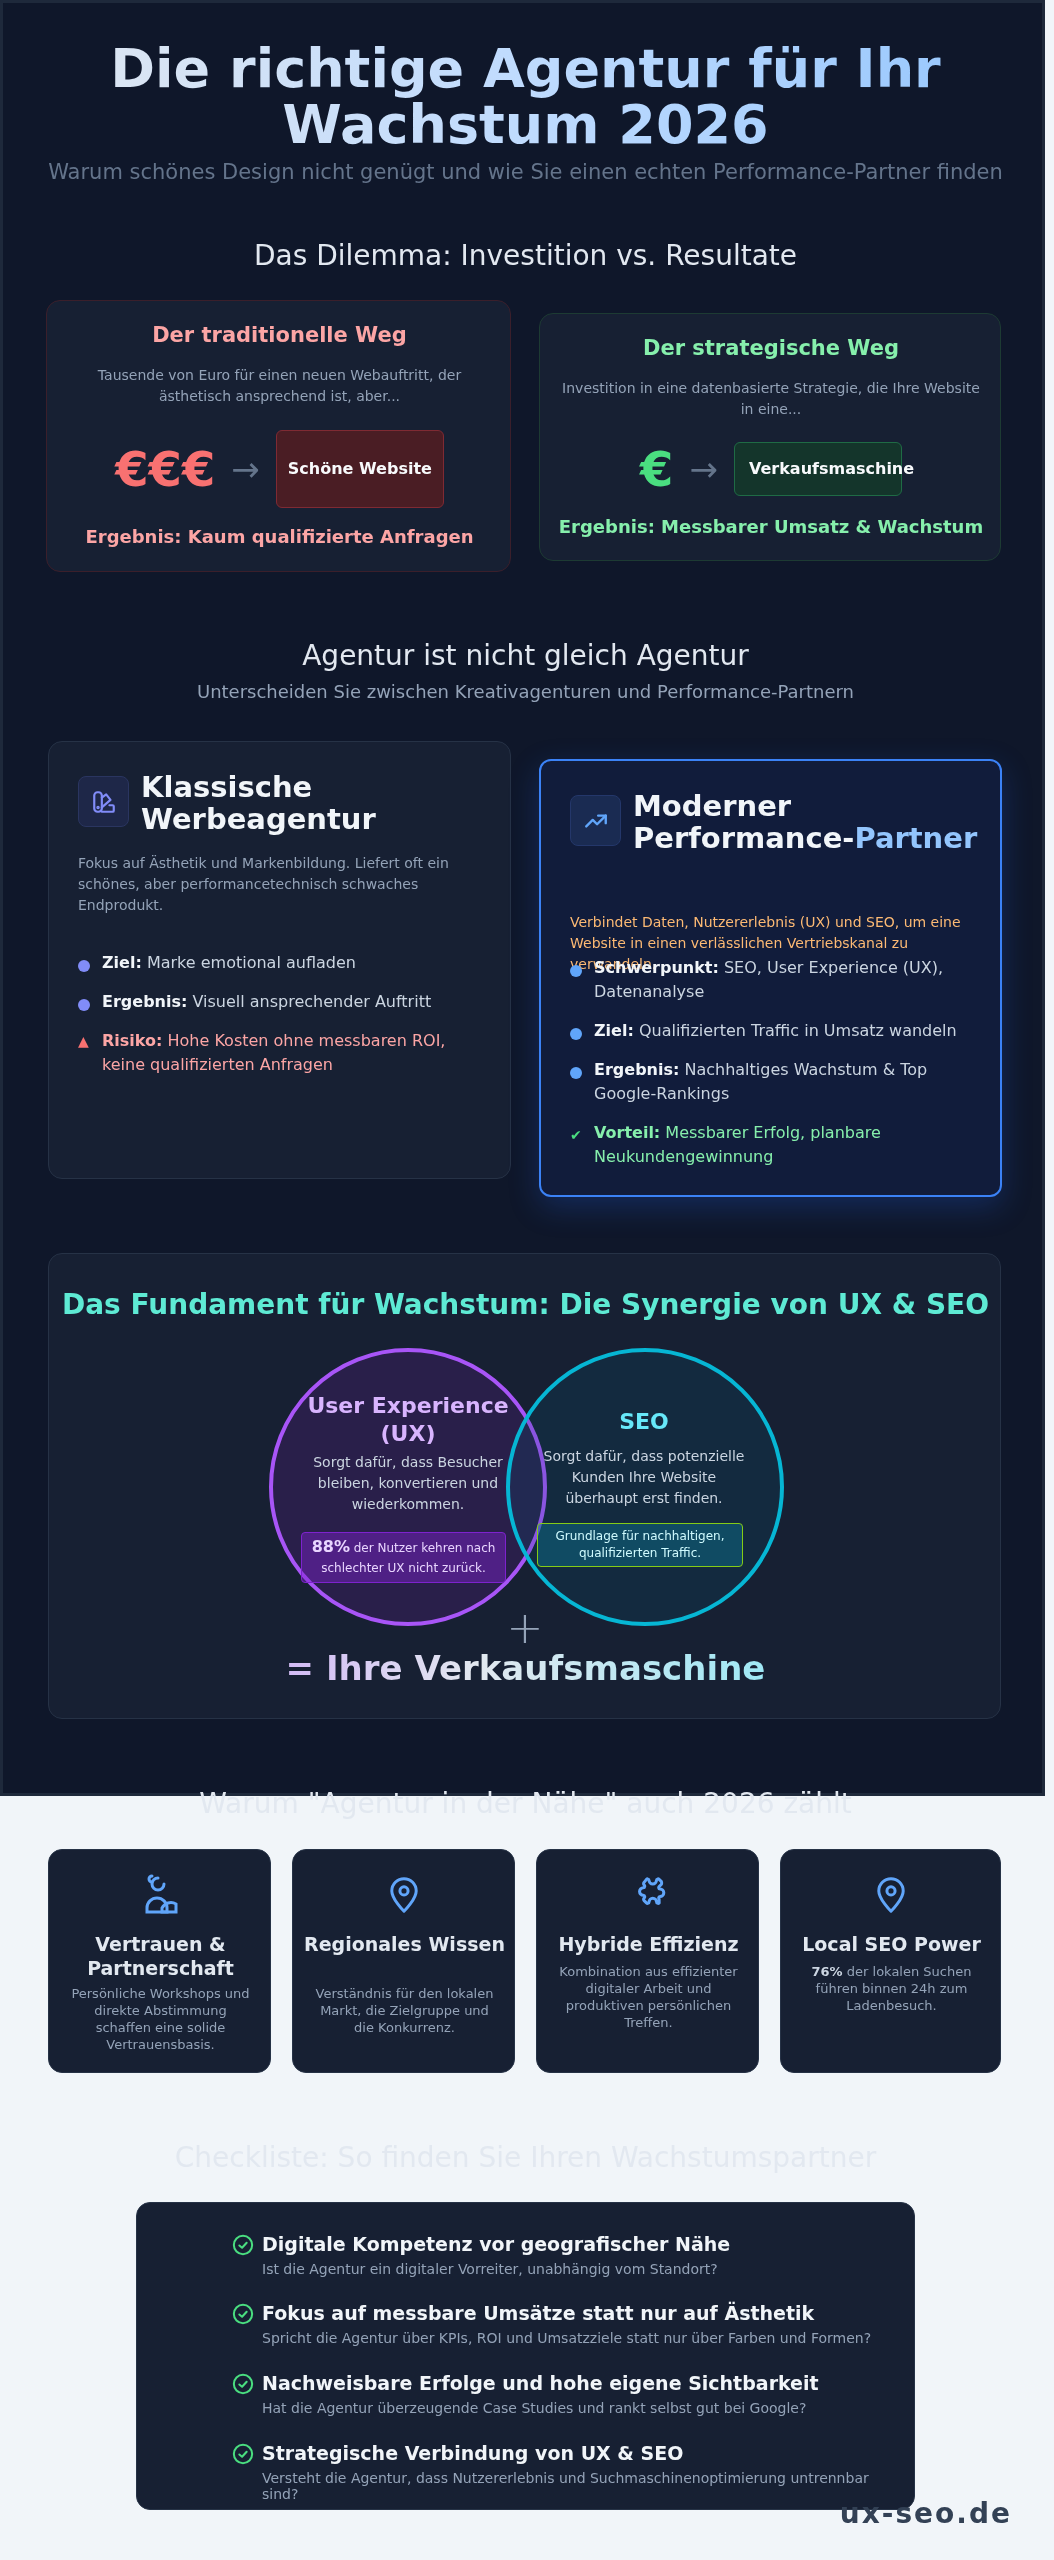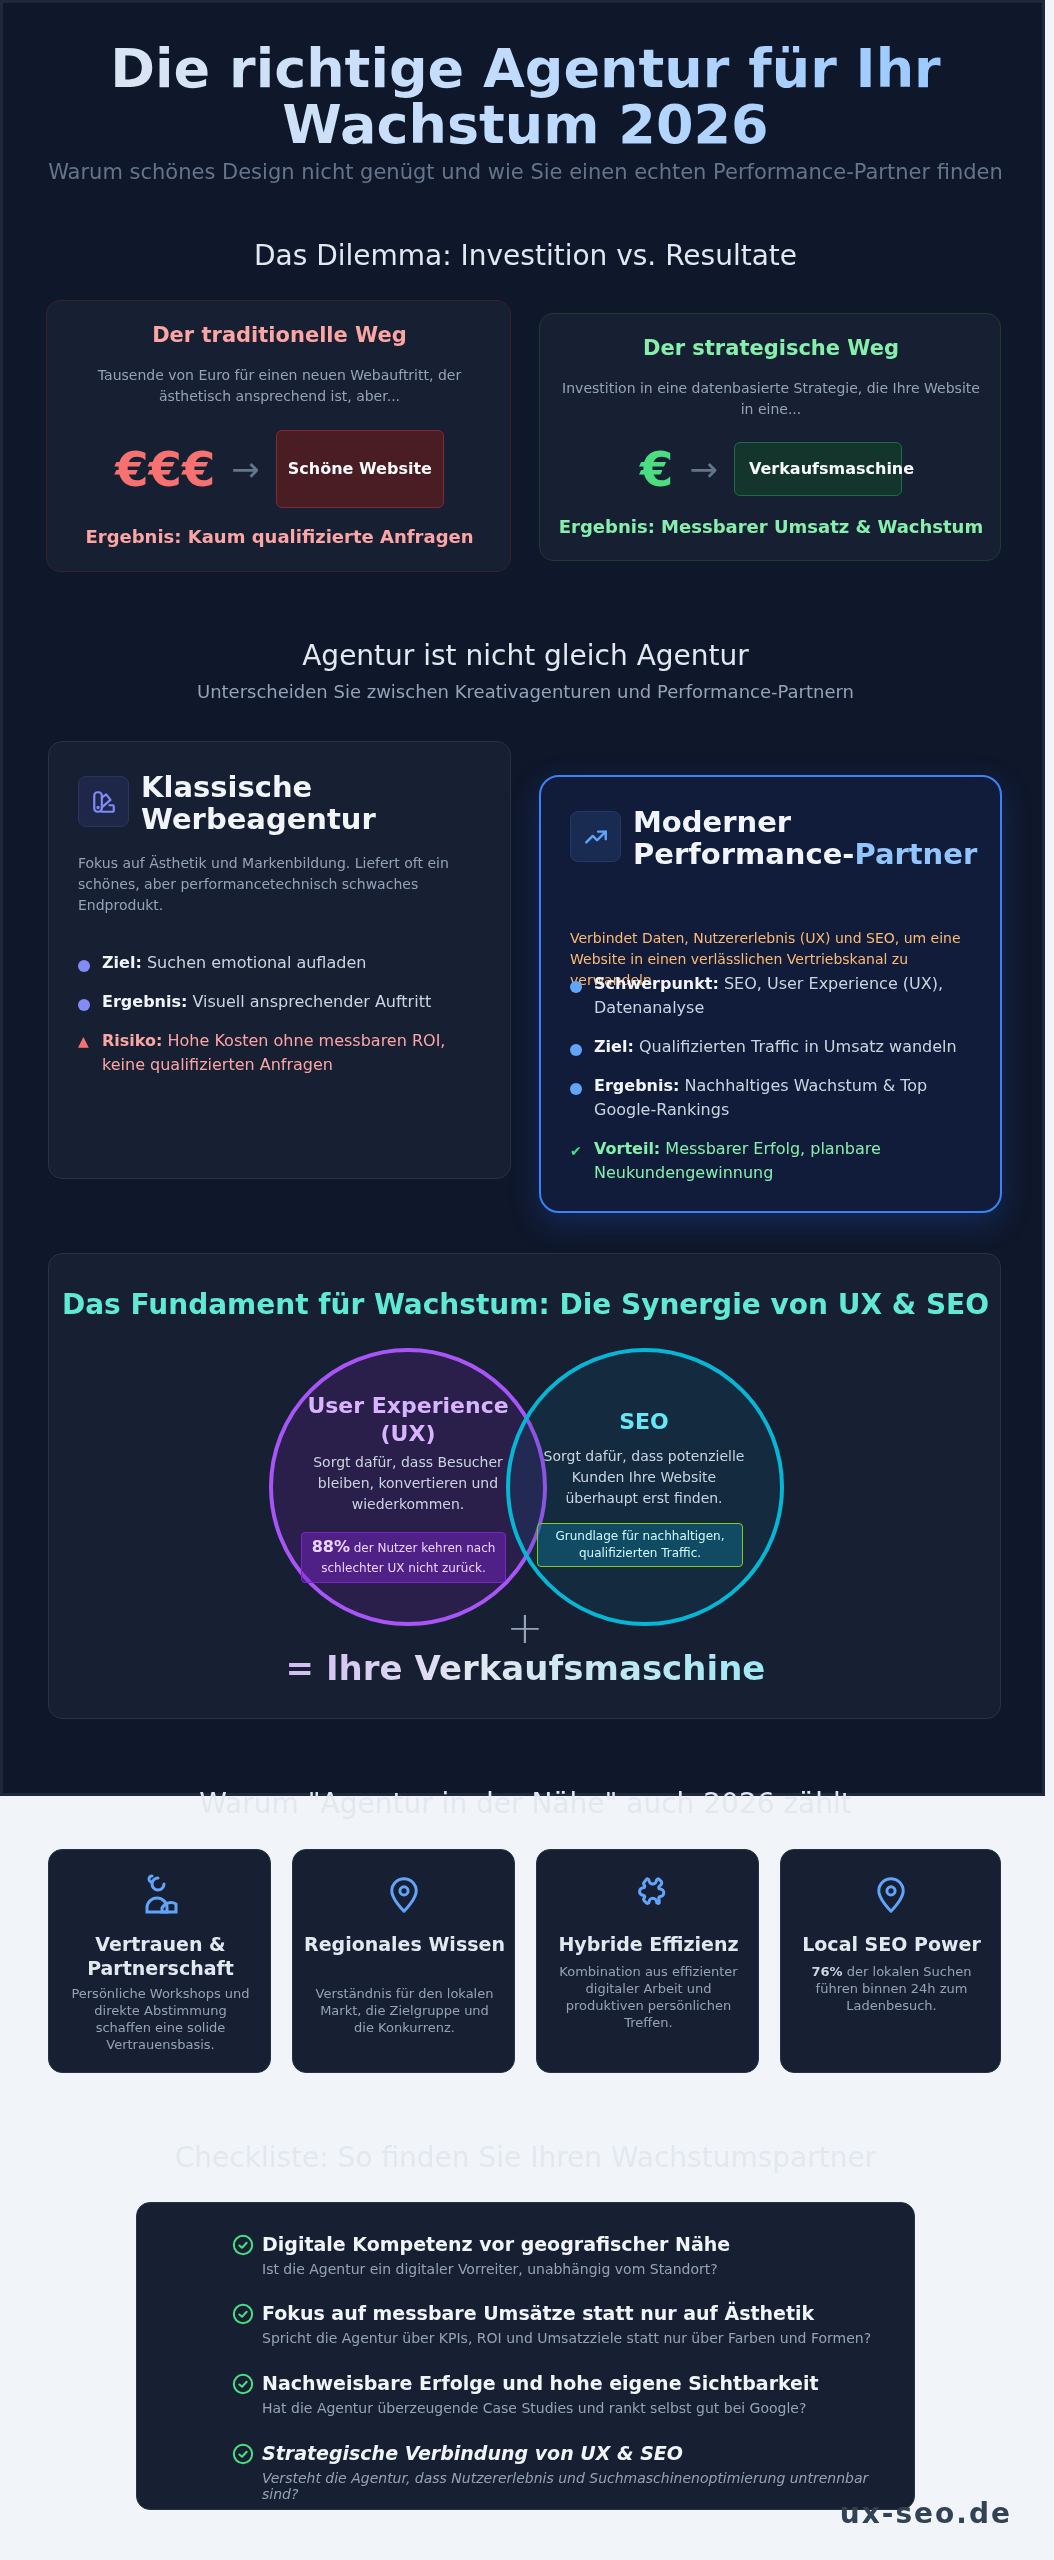--- a/index.html
+++ b/index.html
@@ -108,27 +108,27 @@
         <path d="M10 21h10a1 1 0 0 0 1-1v-4a1 1 0 0 0-1-1h-3"></path>
         <circle cx="6.5" cy="17" r="0.6" fill="#818cf8"></circle>
       </svg>
     </div>
     <div class="abs ag-title" style="left:92px; top:29px;">
       <div>Klassische</div>
       <div>Werbeagentur</div>
     </div>
     <p class="abs ag-desc" style="left:29px; width:410px; top:111px; color:#94a3b8;">Fokus auf Ästhetik und Markenbildung. Liefert oft ein schönes, aber performancetechnisch schwaches Endprodukt.</p>
     <ul class="abs ag-list" style="left:29px; width:410px; top:209px;">
-      <li style="margin-bottom:15px;"><span class="bullet" style="background:#818cf8;"></span><b>Ziel:</b><span> Suchen emotional aufladen</span></li>
+      <li style="margin-bottom:15px;"><span class="bullet" style="background:#818cf8;"></span><b>Ziel:</b><span> Marke emotional aufladen</span></li>
       <li style="margin-bottom:15px;"><span class="bullet" style="background:#818cf8;"></span><b>Ergebnis:</b><span> Visuell ansprechender Auftritt</span></li>
       <li style="color:#fca5a5;"><span class="abs" style="left:0; top:0; color:#f87171; font-size:14px;">▲</span><b style="color:#fca5a5;">Risiko:</b><span> Hohe Kosten ohne messbaren ROI, keine qualifizierten Anfragen</span></li>
     </ul>
   </div>
 
-  <div class="abs" style="left:536px; top:772px; width:463px; height:438px; background:#111c3b; border:2px solid #3b82f6; border-radius:20px; box-shadow:0 10px 30px rgba(37,99,235,0.25);">
+  <div class="abs" style="left:536px; top:756px; width:463px; height:438px; background:#111c3b; border:2px solid #3b82f6; border-radius:12px; box-shadow:0 10px 30px rgba(37,99,235,0.25);">
     <div class="abs ag-icon" style="left:29px; top:34px; background:#1a2b52; border:1px solid #24376a;">
       <svg width="26" height="26" viewBox="0 0 24 24" fill="none" stroke="#60a5fa" stroke-width="2.2" stroke-linecap="round" stroke-linejoin="round">
         <polyline points="3 17 9 11 13 15 21 7"></polyline>
         <polyline points="14 7 21 7 21 14"></polyline>
       </svg>
     </div>
     <div class="abs ag-title" style="left:92px; top:29px;">
       <div>Moderner</div>
       <div><span>Performance-</span><span style="color:#93c5fd;">Partner</span></div>
     </div>
@@ -230,21 +230,21 @@
         <div class="ck-desc">Spricht die Agentur über KPIs, ROI und Umsatzziele statt nur über Farben und Formen?</div>
       </div>
       <div class="ck-item" style="top:139px;">
         <span class="ck-icon"><svg width="22" height="22" viewBox="0 0 24 24" fill="none" stroke="#4ade80" stroke-width="2.2" stroke-linecap="round" stroke-linejoin="round">
               <circle cx="12" cy="12" r="10"></circle>
               <polyline points="8 12.5 11 15 16 9.5"></polyline>
             </svg></span>
         <div class="ck-title">Nachweisbare Erfolge und hohe eigene Sichtbarkeit</div>
         <div class="ck-desc">Hat die Agentur überzeugende Case Studies und rankt selbst gut bei Google?</div>
       </div>
-      <div class="ck-item" style="top:209px;font-style:italic;">
+      <div class="ck-item" style="top:209px;">
         <span class="ck-icon"><svg width="22" height="22" viewBox="0 0 24 24" fill="none" stroke="#4ade80" stroke-width="2.2" stroke-linecap="round" stroke-linejoin="round">
               <circle cx="12" cy="12" r="10"></circle>
               <polyline points="8 12.5 11 15 16 9.5"></polyline>
             </svg></span>
         <div class="ck-title">Strategische Verbindung von UX &amp; SEO</div>
         <div class="ck-desc">Versteht die Agentur, dass Nutzererlebnis und Suchmaschinenoptimierung untrennbar sind?</div>
       </div>
     </div>
   </div>
 

